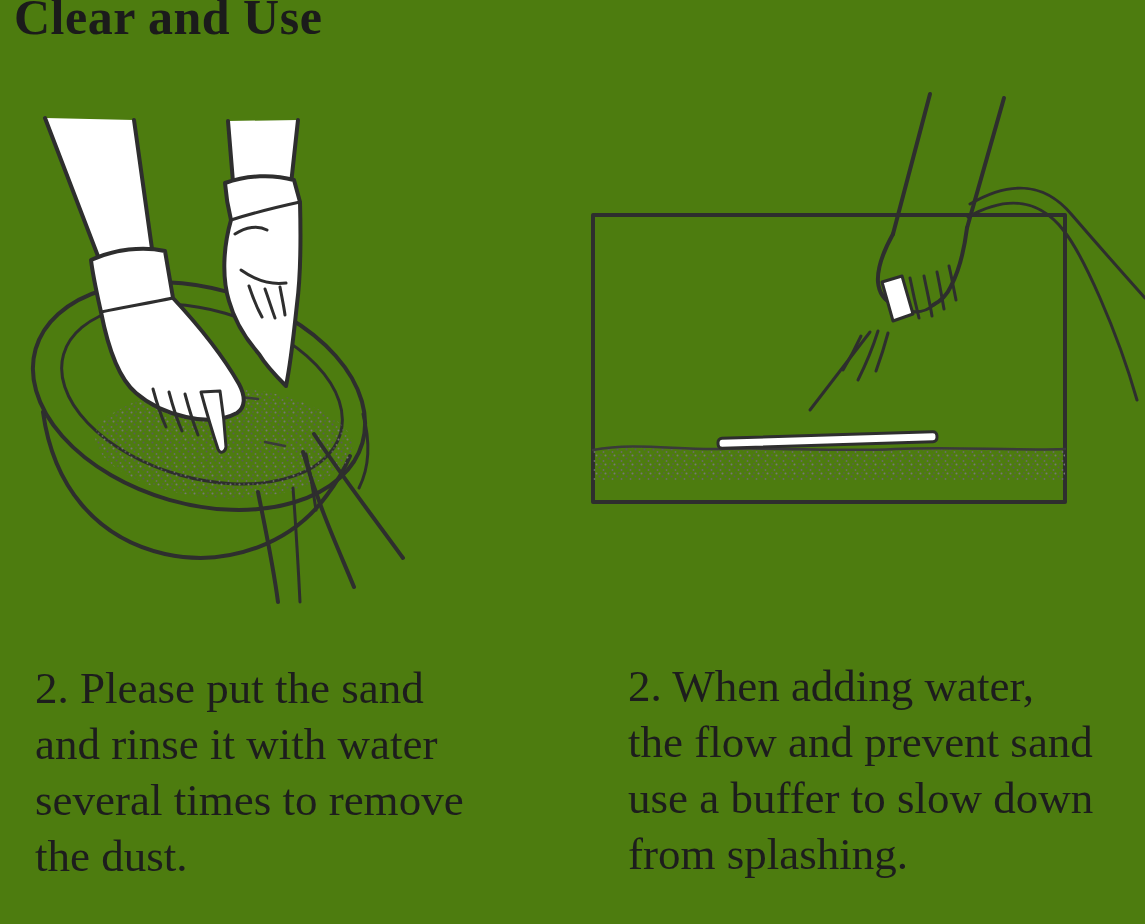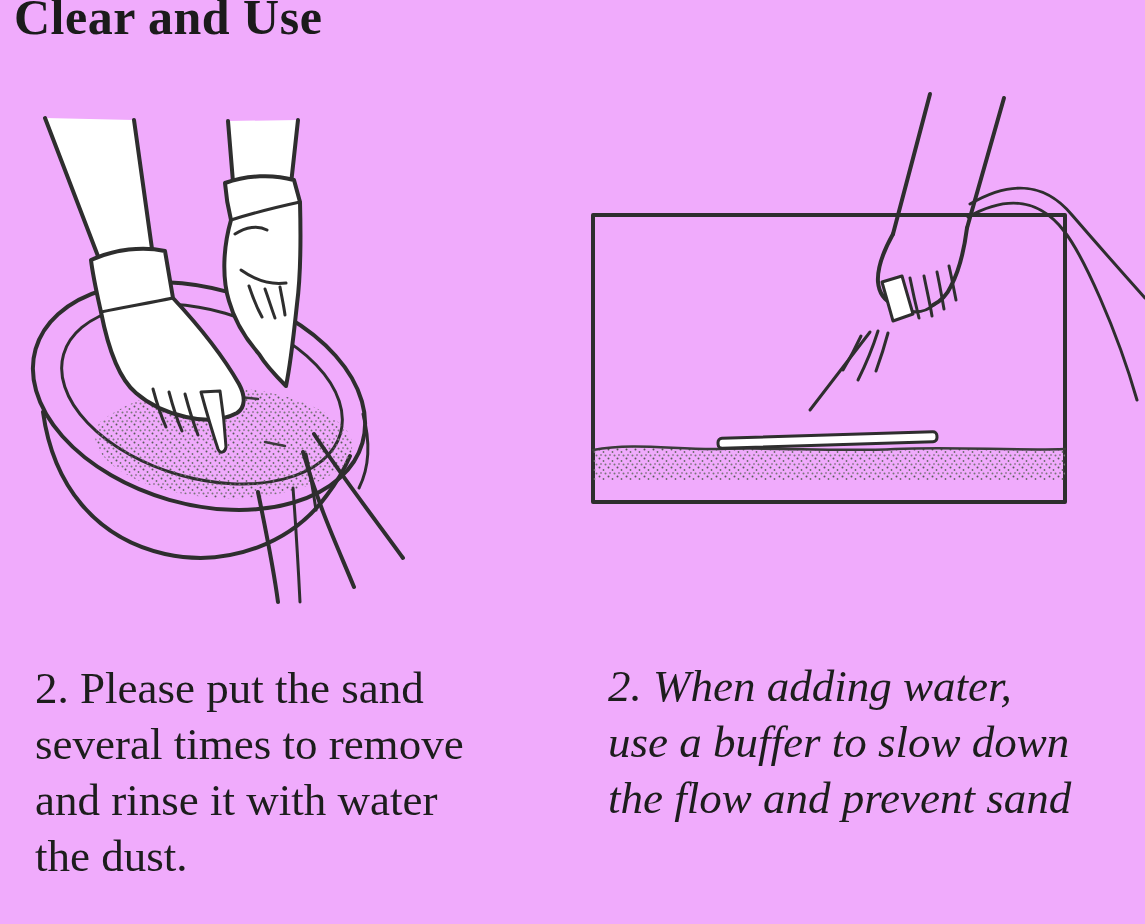--- a/index.html
+++ b/index.html
@@ -1,19 +1,19 @@
 <!DOCTYPE html>
 <html><head>
 <meta charset="utf-8">
 <style>
   html,body { margin:0; padding:0; background:#ffffff; }
   .canvas {
     position:relative;
     width:1145px; height:924px;
-    background:#f0abfc;
+    background:#4d7c0f;
     overflow:hidden;
     font-family:"Liberation Serif", serif;
     color:#1d1d1d;
   }
   .page-title {
     position:absolute;
     left:14px; top:-8px;
     margin:0;
     font-size:50px;
     line-height:50px;
@@ -34,21 +34,21 @@
   svg .sand    { fill:url(#sanddots); stroke:none; }
 
   .caption {
     position:absolute;
     font-size:45px;
     line-height:56px;
     color:#1d1d1d;
     white-space:nowrap;
   }
   .caption-left  { left:35px;  top:660px; }
-  .caption-right { left:608px; top:658px;font-style:italic; }
+  .caption-right { left:628px; top:658px; }
 </style>
 </head>
 <body>
 
 <div class="canvas">
 
   <h1 class="page-title">Clear and Use</h1>
 
   <div class="figure fig-left">
     <svg width="440" height="535" viewBox="0 0 440 535">
@@ -151,24 +151,25 @@
 
       <g>
         <path class="ln-thin" d="M390,116 C428,94 463,92 492,127 C511,149 540,182 565,210"></path>
         <path class="ln-thin" d="M388,129 C424,109 457,108 484,143 C503,167 537,242 557,312"></path>
       </g>
     </svg>
   </div>
 
   <div class="caption caption-left">
     <div>2. Please put the sand</div>
+    <div>and rinse it with water</div>
     <div>several times to remove</div>
-    <div>and rinse it with water</div>
     <div>the dust.</div>
   </div>
 
   <div class="caption caption-right">
     <div>2. When adding water,</div>
+    <div>the flow and prevent sand</div>
     <div>use a buffer to slow down</div>
-    <div>the flow and prevent sand</div>
+    <div>from splashing.</div>
   </div>
 
 </div>
 
 </body></html>

